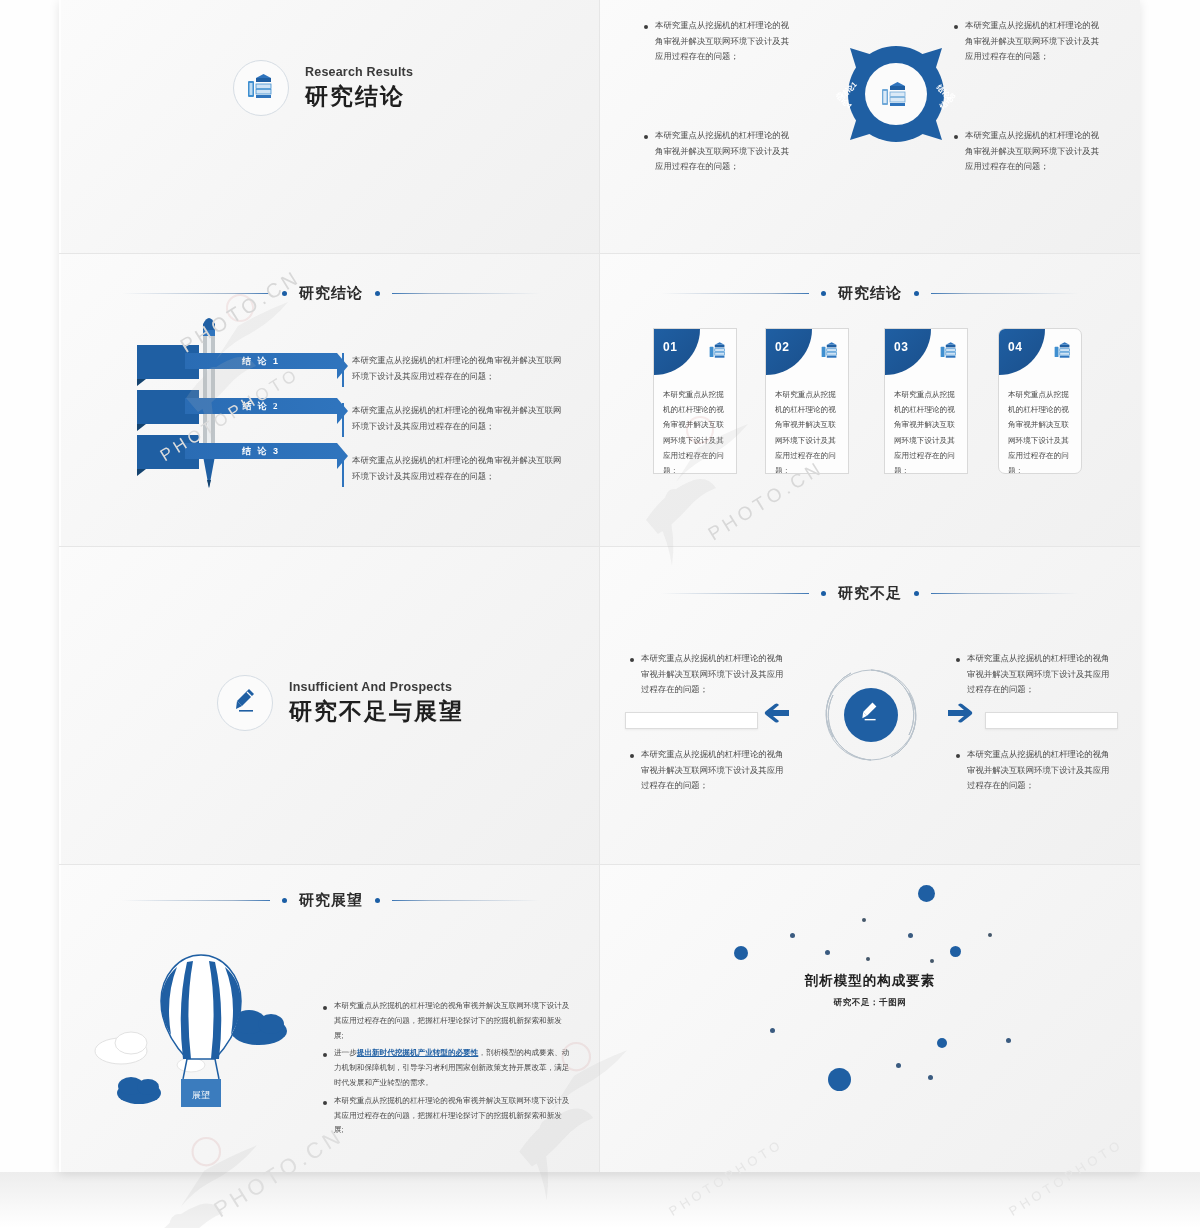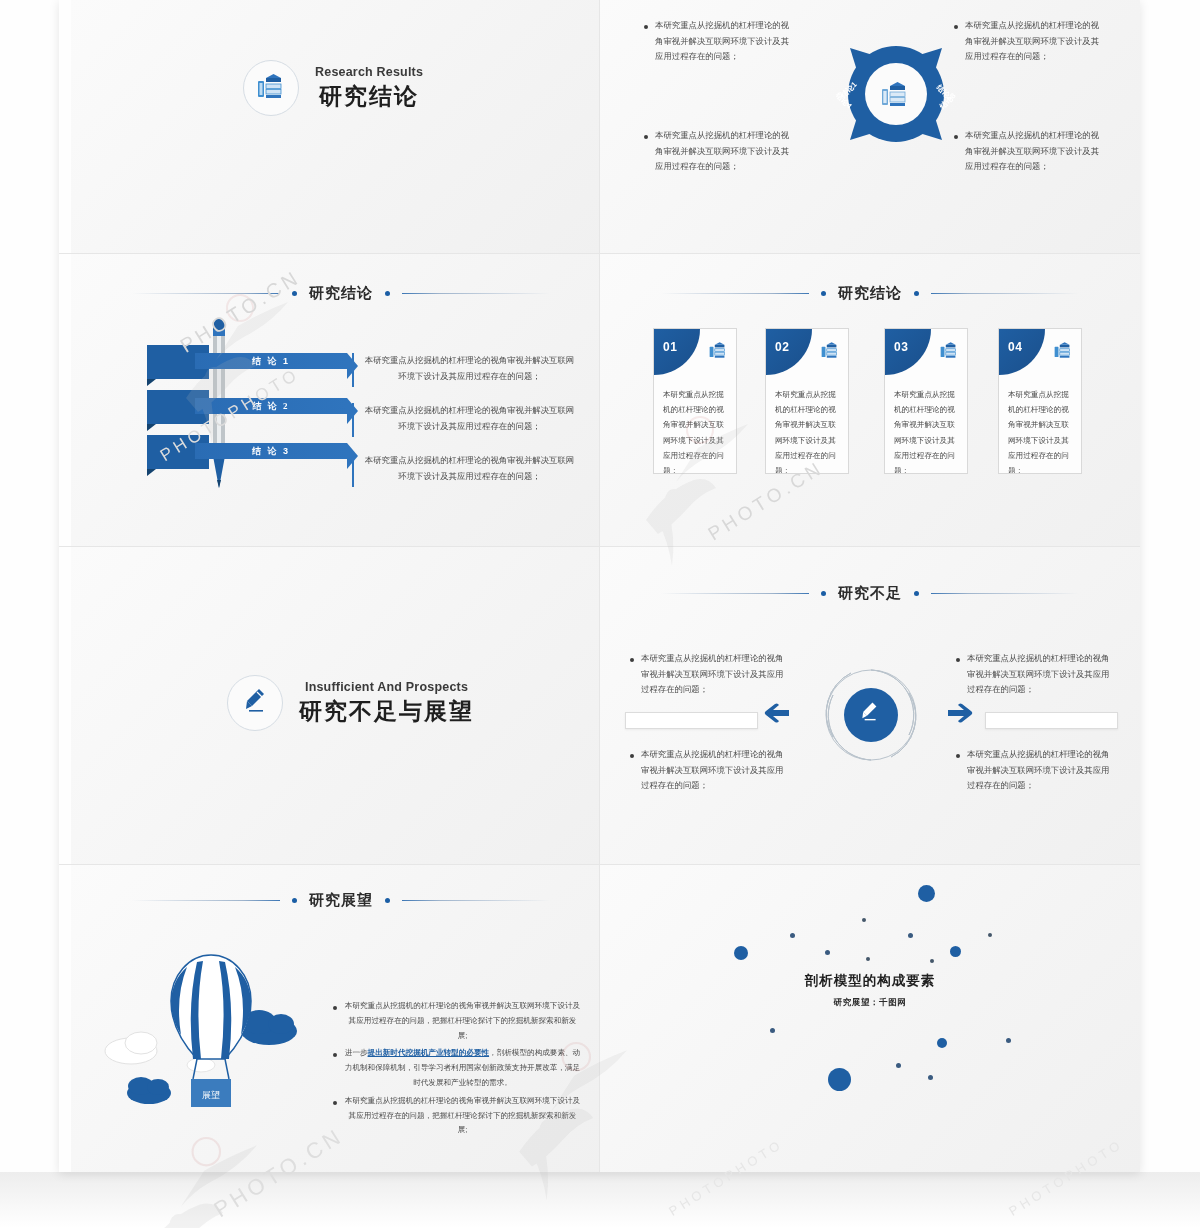--- a/index.html
+++ b/index.html
@@ -8,21 +8,21 @@
     background:#ffffff;
     font-family:"Liberation Sans","DejaVu Sans",sans-serif;
     overflow:hidden;
     position:relative;
   }
   .stage{position:absolute;left:0;top:0;width:1200px;height:1228px;background:#fefefe;}
   
   .grid{position:absolute;left:59px;top:0px;width:1081px;height:1172px;}
   .slide{position:absolute;background:#f7f7f7;box-sizing:border-box;overflow:hidden;}
   .slide.inner{background:linear-gradient(135deg,#fbfbfb 0%,#f4f4f4 60%,#f0f0f0 100%);}
-  .col-l{left:12px;width:540px;text-align:center;}
+  .col-l{left:2px;width:540px;}
   .col-r{left:541px;width:540px;}
   .row1{top:0;height:253px;}
   .row2{top:254px;height:292px;}
   .row3{top:547px;height:317px;}
   .row4{top:865px;height:307px;}
   .sep-v{position:absolute;top:0;left:540px;width:1px;height:1172px;background:#e6e6e6;}
   .sep-h{position:absolute;left:0;width:1081px;height:1px;background:#e6e6e6;}
 
   
   .shadow{position:absolute;left:59px;top:0;width:1081px;height:1172px;
@@ -295,21 +295,21 @@
             <rect x="10" y="6" width="15" height="4" fill="#1f5fa3"></rect>
             <polygon points="10,6 17.5,2 25,6" fill="#2f74bd"></polygon>
             <rect x="10" y="12" width="15" height="4.5" fill="#cfe3f5" stroke="#3f8fd0" stroke-width="1"></rect>
             <rect x="10" y="17.5" width="15" height="4.5" fill="#cfe3f5" stroke="#3f8fd0" stroke-width="1"></rect>
             <rect x="10" y="23" width="15" height="3" fill="#2f74bd"></rect>
           </svg>
         </span>
         <div class="ctx">本研究重点从挖掘机的杠杆理论的视角审视并解决互联网环境下设计及其应用过程存在的问题；</div>
       </div>
 
-      <div class="card" style="left:398px;">
+      <div class="card" style="left:398px;border-radius:7px;">
         <div class="quart"></div>
         <div class="num">04</div>
         <span class="cicon">
           <svg width="20" height="18" viewBox="0 0 30 28">
             <rect x="2" y="9" width="6" height="16" rx="1" fill="#3f8fd0"></rect>
             <rect x="10" y="6" width="15" height="4" fill="#1f5fa3"></rect>
             <polygon points="10,6 17.5,2 25,6" fill="#2f74bd"></polygon>
             <rect x="10" y="12" width="15" height="4.5" fill="#cfe3f5" stroke="#3f8fd0" stroke-width="1"></rect>
             <rect x="10" y="17.5" width="15" height="4.5" fill="#cfe3f5" stroke="#3f8fd0" stroke-width="1"></rect>
             <rect x="10" y="23" width="15" height="3" fill="#2f74bd"></rect>
@@ -489,21 +489,21 @@
       <div class="bdotC" style="left:330px;top:94px;width:4px;height:4px;background:#44576a;"></div>
       <div class="bdotC" style="left:170px;top:163px;width:5px;height:5px;background:#3a5b80;"></div>
       <div class="bdotC" style="left:337px;top:173px;width:10px;height:10px;background:#1f5fa3;"></div>
       <div class="bdotC" style="left:406px;top:173px;width:5px;height:5px;background:#3a5b80;"></div>
       <div class="bdotC" style="left:296px;top:198px;width:5px;height:5px;background:#3a5b80;"></div>
       <div class="bdotC" style="left:228px;top:203px;width:23px;height:23px;background:#1f5fa3;"></div>
       <div class="bdotC" style="left:328px;top:210px;width:5px;height:5px;background:#3a5b80;"></div>
 
       <div class="thx" style="top:98px;">
         <div class="sub">剖析模型的构成要素</div>
-        <div class="stu">研究展望：千图网</div>
+        <div class="stu">研究不足：千图网</div>
       </div>
     </div>
 
     <div class="sep-v"></div>
     <div class="sep-h" style="top:253px;"></div>
     <div class="sep-h" style="top:546px;"></div>
     <div class="sep-h" style="top:864px;"></div>
   </div>
 
   <div class="wm-person" style="left:168px;top:278px;">

